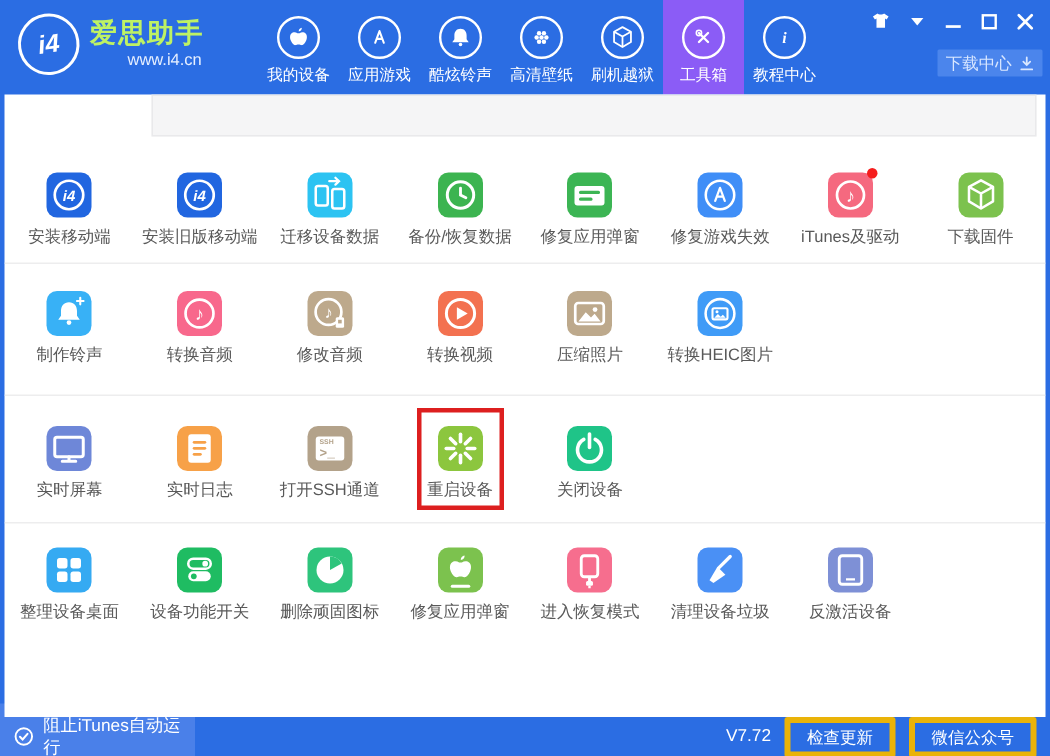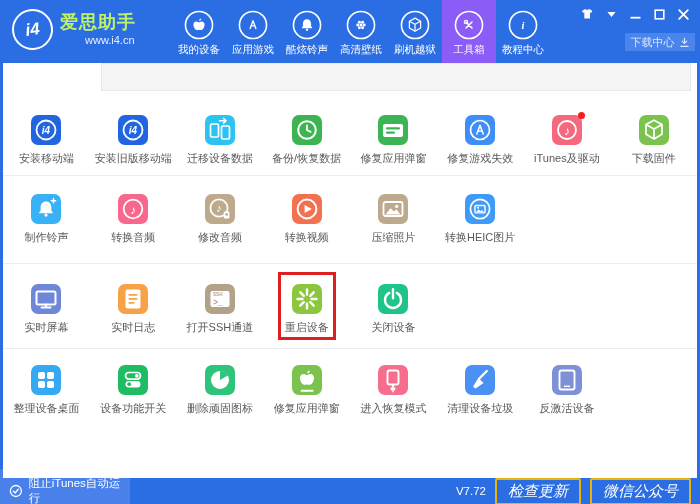--- a/index.html
+++ b/index.html
@@ -48,21 +48,21 @@
   .badge-dot{position:absolute;top:-3px;right:-3px;width:7px;height:7px;border-radius:50%;background:#f51d1d;}
   .red-ring{position:absolute;left:50%;transform:translateX(-50%);top:-12px;width:58px;height:68px;
     border:3px solid #dd1f1f;box-sizing:border-box;pointer-events:none;}
   
   .statusbar{height:26px;background:#2b6de3;display:flex;align-items:center;}
   .status-left{width:130px;height:44px;background:#4a80e9;display:flex;align-items:center;gap:6px;
     padding-left:9px;box-sizing:border-box;color:#fff;font-size:11.5px;cursor:pointer;}
   .status-left svg{width:14px;height:14px;display:block;}
   .status-right{margin-left:auto;display:flex;align-items:center;gap:9px;padding-right:9px;
     color:#fff;font-size:11.5px;}
-  .sbtn{border:2px solid #eab308;padding:2px 11px;font-size:15px;color:#fff;border-radius:2px;cursor:pointer;font-style:italic;}
+  .sbtn{border:4px solid #eab308;padding:2px 11px;font-size:11px;color:#fff;border-radius:2px;cursor:pointer;}
 </style>
 </head>
 <body>
 
 <div class="topbar">
   <div class="logo-area">
     <div class="logo-circle">i4</div>
     <div class="logo-text">
       <div class="logo-title">爱思助手</div>
       <div class="logo-url">www.i4.cn</div>

